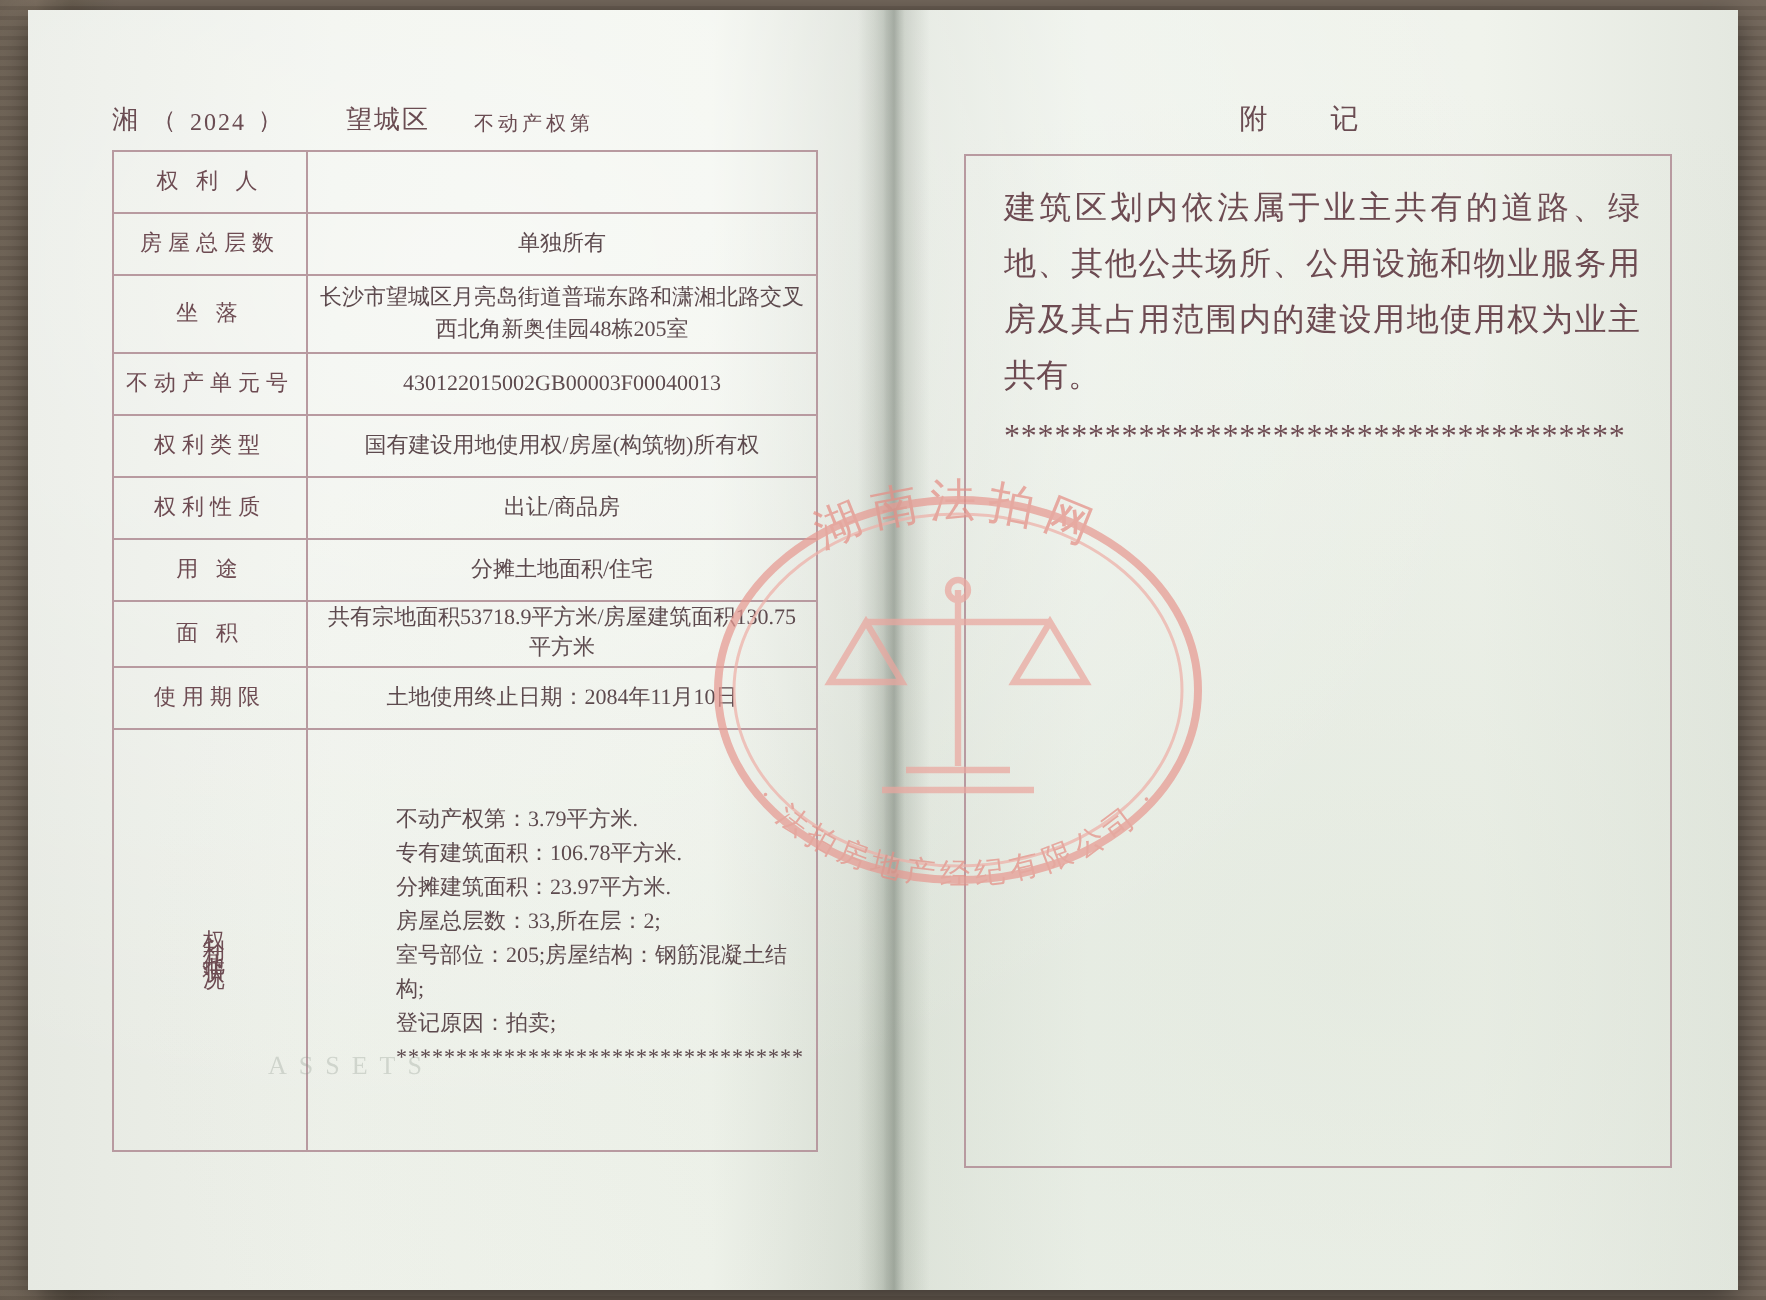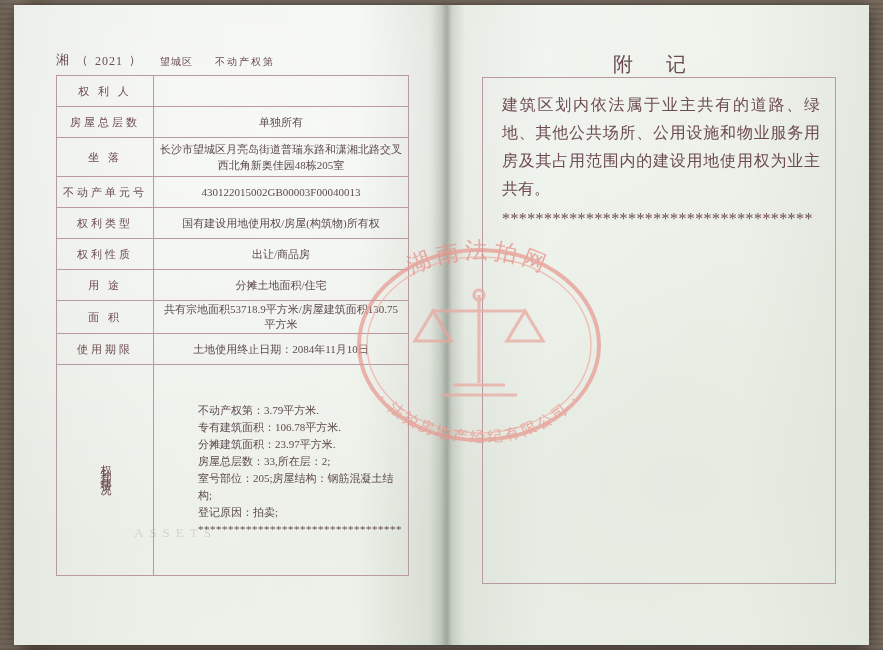--- a/index.html
+++ b/index.html
@@ -50,21 +50,21 @@
   }
 
   
   .hdr{
     position:absolute;left:42px;top:42px;width:350px;height:22px;
     display:flex;align-items:flex-end;gap:6px;
     color:#6a4c52;font-size:13px;letter-spacing:1px;
   }
   .hdr .prov{font-size:13px;}
   .hdr .yr{font-size:12px;}
-  .hdr .dist{font-size:10px;margin-left:12px;}
+  .hdr .dist{font-size:13px;margin-left:25px;}
   .hdr .ttl{font-size:10px;margin-left:16px;letter-spacing:2px;}
 
   table.reg{
     position:absolute;left:42px;top:70px;
     width:350px;border-collapse:collapse;
     color:#7d5a5f;
     font-family:Liberation Serif, serif;
   }
   table.reg td{
     border:1px solid #b89aa0;
@@ -83,21 +83,21 @@
     letter-spacing:2px;line-height:1.25;
   }
   .vert-inner{writing-mode:vertical-rl;text-orientation:upright;
     display:inline-block;letter-spacing:4px;}
   td.val.left{text-align:left;padding-left:44px;line-height:1.55;}
   .stars{letter-spacing:0.5px;}
 
   
   .right-title{
     position:absolute;left:0;top:46px;width:425px;text-align:center;
-    color:#6a4c52;font-size:20px;letter-spacing:14px;
+    color:#6a4c52;font-size:14px;letter-spacing:14px;
   }
   .right-box{
     position:absolute;left:38px;top:72px;width:352px;height:505px;
     border:1px solid #b89aa0;
   }
   .right-text{
     position:absolute;left:58px;top:86px;width:318px;
     color:#6d4b52;font-size:16px;line-height:1.75;text-align:justify;
   }
   .right-text .stars{display:block;margin-top:2px;letter-spacing:0.4px;}
@@ -121,21 +121,21 @@
   <div class="wood"></div>
 
   <div class="book">
     <div class="paper-tex"></div>
 
     <div class="page-left">
 
       <div class="hdr">
         <span class="prov">湘</span>
         <span class="yr">（</span>
-        <span class="yr">2021</span>
+        <span class="yr">2024</span>
         <span class="yr">）</span>
         <span class="dist">望城区</span>
         <span class="ttl">不动产权第</span>
       </div>
 
       <table class="reg">
         <tbody>
           <tr>
             <td class="lbl">权 利 人</td>
             <td class="val" style="height:30px"></td>

